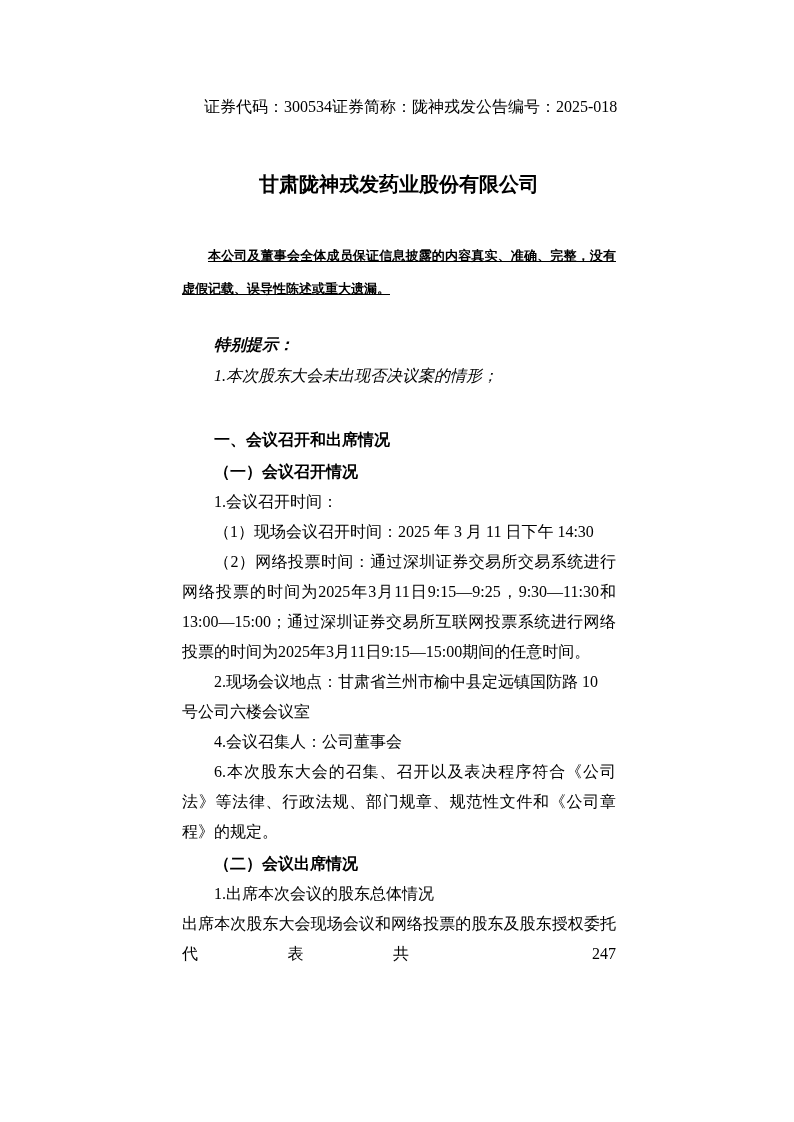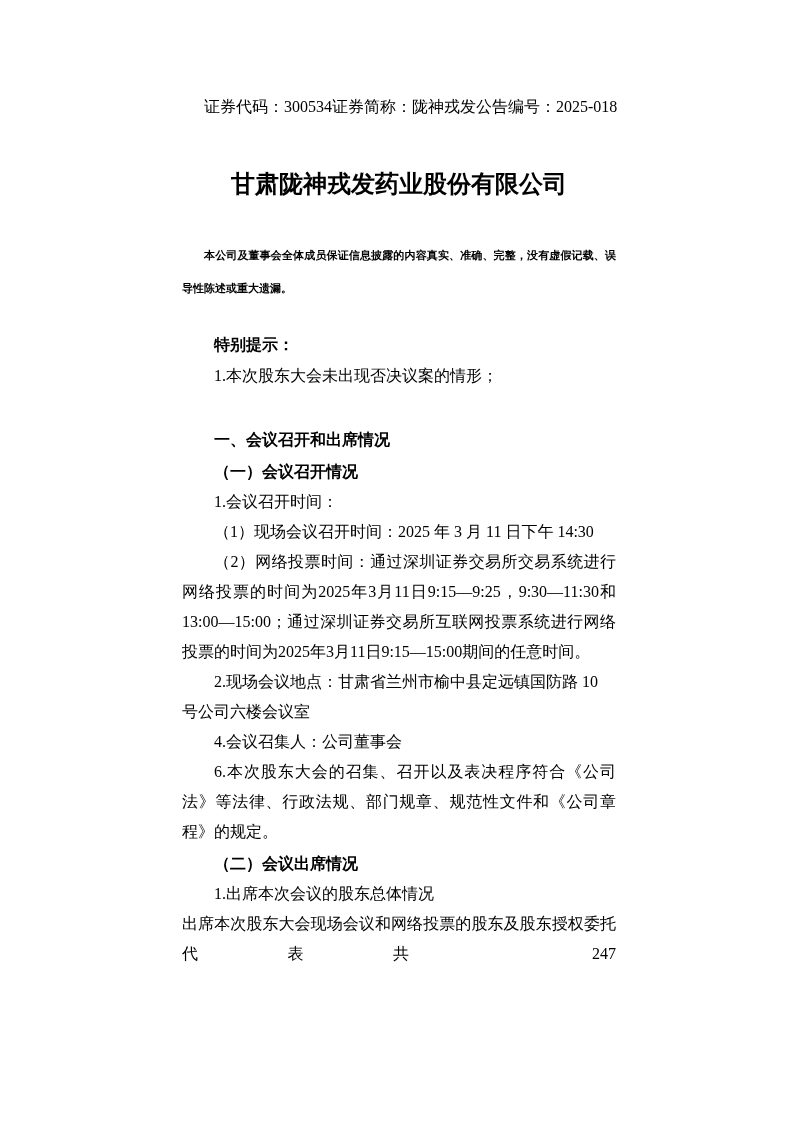--- a/index.html
+++ b/index.html
@@ -28,35 +28,36 @@
     padding: 0 24px 0 22px;
     font-size: 16px;
     line-height: 20px;
     white-space: nowrap;
   }
 
   .title-block {
     margin-top: 46px;
     text-align: center;
     font-weight: bold;
-    font-size: 24px;
+    font-size: 20px;
     line-height: 42px;
   }
 
   .declare {
     margin-top: 34px;
     font-weight: bold;
-    font-size: 11px;
+    font-size: 13px;
     line-height: 33px;
     text-indent: 2em;
     text-align: justify;
+    text-decoration: underline;
   }
 
   .special { margin-top: 24px; }
-  .special p { line-height: 31px; }
+  .special p { line-height: 31px; font-style: italic; }
 
   .section { margin-top: 34px; }
   .section p { line-height: 30px; }
 
   .h1 { font-weight: bold; }
   .h2 { font-weight: bold; margin-top: 2px; }
   .bold { font-weight: bold; }
   .indent { text-indent: 2em; }
   .justify { text-align: justify; }
   .force-justify { text-align: justify; text-align-last: justify; }

